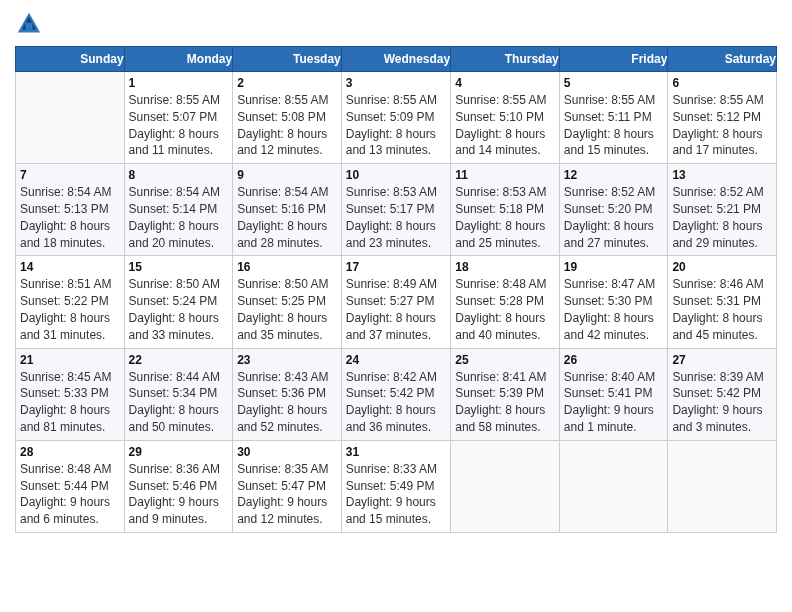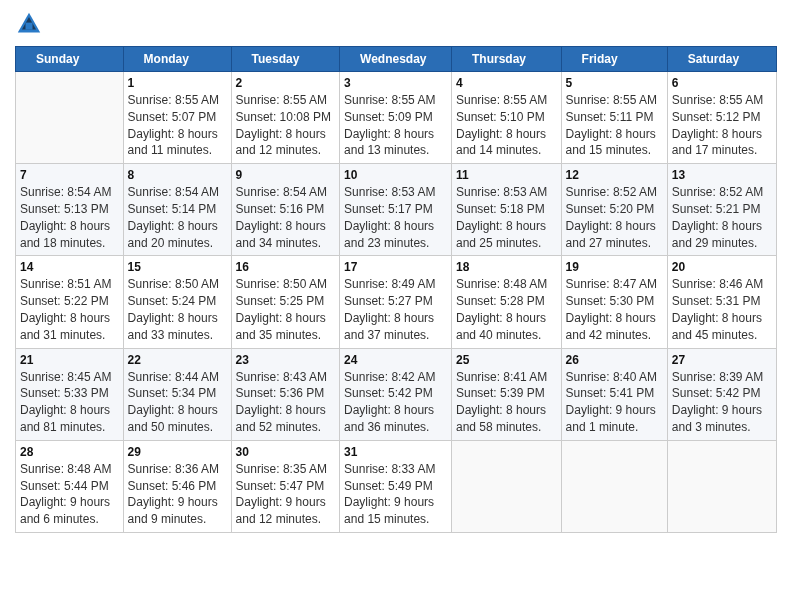--- a/index.html
+++ b/index.html
@@ -45,22 +45,22 @@
       color: #444;
     }
     table {
       width: 100%;
       border-collapse: collapse;
       font-size: 11px;
     }
     thead tr th {
       background-color: #2a6db5;
       color: #fff;
-      padding: 5px 20px;
-      text-align: left;
+      padding: 5px 0;
+      text-align: right;
       font-size: 12px;
       font-weight: bold;
       border: 1px solid #1a5090;
     }
     tbody tr td {
       border: 1px solid #ccc;
       vertical-align: top;
       padding: 4px 4px;
       width: 113px;
       min-height: 80px;
@@ -128,21 +128,21 @@
               <div>Sunrise: 8:55 AM</div>
               <div>Sunset: 5:07 PM</div>
               <div>Daylight: 8 hours</div>
               <div>and 11 minutes.</div>
             </div>
           </td>
           <td>
             <span class="day-num">2</span>
             <div class="day-detail">
               <div>Sunrise: 8:55 AM</div>
-              <div>Sunset: 10:08 PM</div>
+              <div>Sunset: 5:08 PM</div>
               <div>Daylight: 8 hours</div>
               <div>and 12 minutes.</div>
             </div>
           </td>
           <td>
             <span class="day-num">3</span>
             <div class="day-detail">
               <div>Sunrise: 8:55 AM</div>
               <div>Sunset: 5:09 PM</div>
               <div>Daylight: 8 hours</div>
@@ -195,21 +195,21 @@
               <div>Daylight: 8 hours</div>
               <div>and 20 minutes.</div>
             </div>
           </td>
           <td>
             <span class="day-num">9</span>
             <div class="day-detail">
               <div>Sunrise: 8:54 AM</div>
               <div>Sunset: 5:16 PM</div>
               <div>Daylight: 8 hours</div>
-              <div>and 34 minutes.</div>
+              <div>and 28 minutes.</div>
             </div>
           </td>
           <td>
             <span class="day-num">10</span>
             <div class="day-detail">
               <div>Sunrise: 8:53 AM</div>
               <div>Sunset: 5:17 PM</div>
               <div>Daylight: 8 hours</div>
               <div>and 23 minutes.</div>
             </div>

